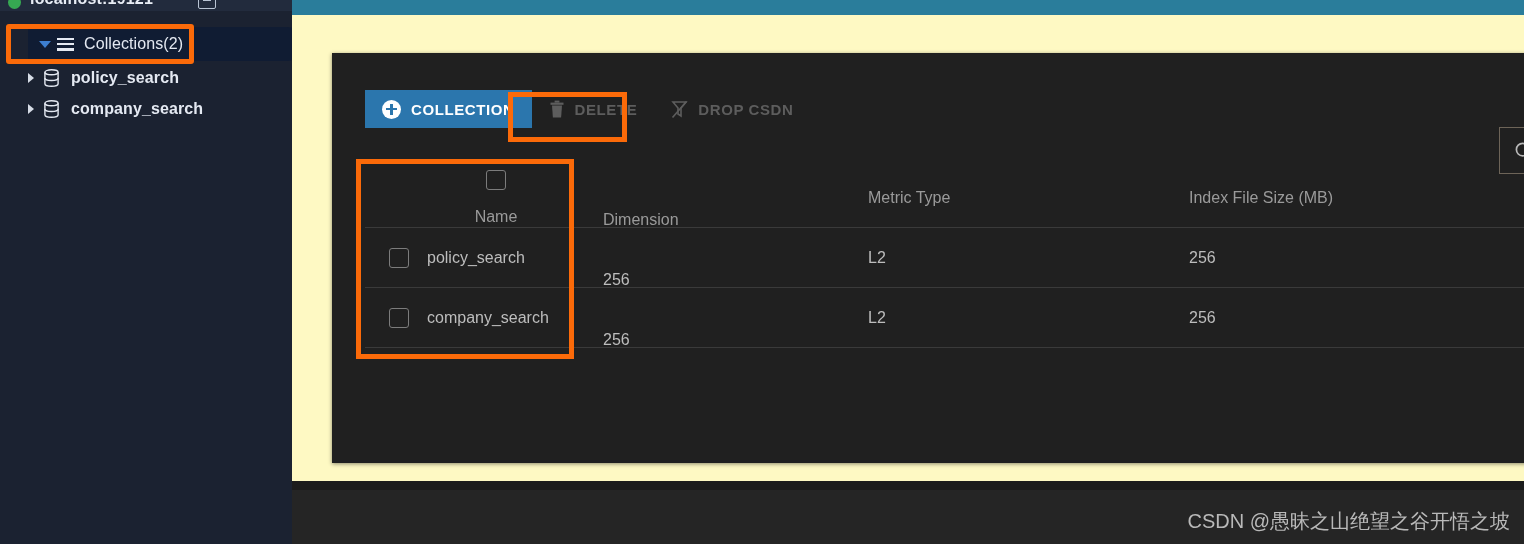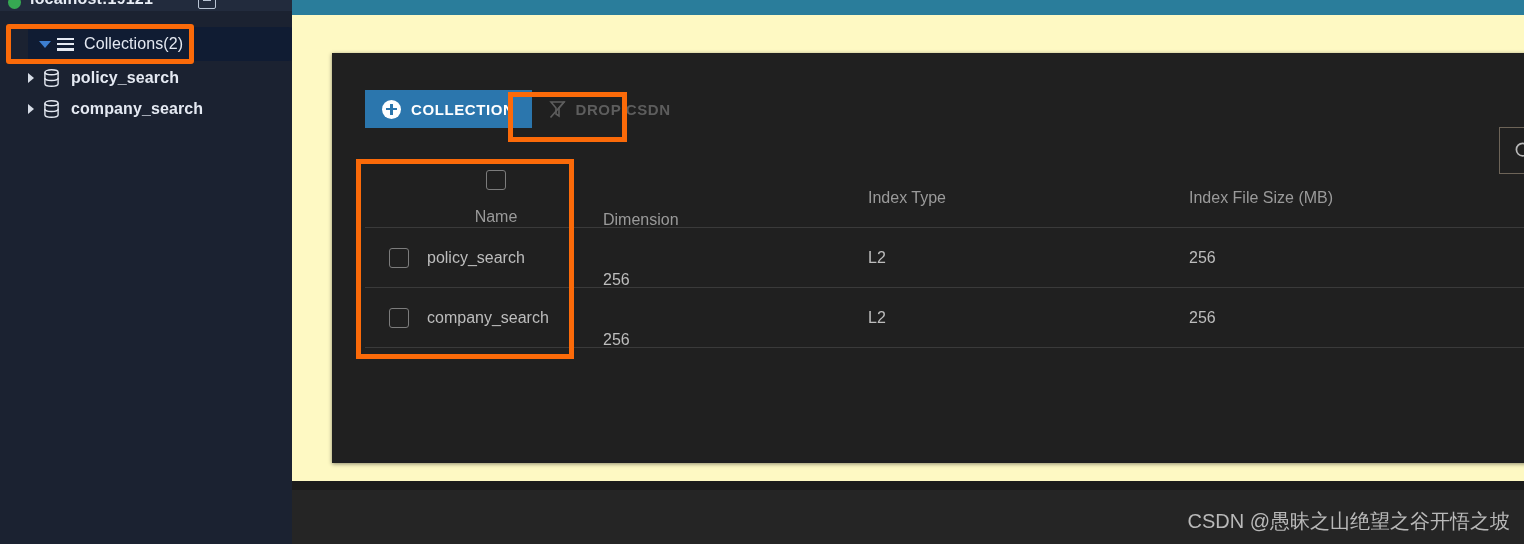--- a/index.html
+++ b/index.html
@@ -250,20 +250,30 @@
       <div id="card">
 
         <div id="toolbar">
           <div class="tb-btn" id="btn-collection">
             <span class="tb-icon">
               <span class="plus-circle"></span>
             </span>
             <span>COLLECTION</span>
           </div>
 
+          <div class="tb-btn" id="btn-delete">
+            <span class="tb-icon">
+              <svg width="16" height="19" viewBox="0 0 16 19">
+                <rect x="1.5" y="2.6" width="13" height="2.2" fill="#5d5d5d"></rect>
+                <rect x="5.6" y="0.6" width="4.8" height="2" fill="#5d5d5d"></rect>
+                <path d="M3 5.4 h10 l-0.9 12.2 h-8.2 Z" fill="#5d5d5d"></path>
+              </svg>
+            </span>
+            <span>DELETE</span>
+          </div>
 
 
           <div class="tb-btn" id="btn-drop-index">
             <span class="tb-icon">
               <svg width="17" height="19" viewBox="0 0 17 19">
                 <path d="M2 2 h13 l-5 6 v8 l-3 -2 v-6 Z" fill="none" stroke="#5d5d5d" stroke-width="1.6"></path>
                 <line x1="1.5" y1="17.5" x2="15.5" y2="1.5" stroke="#5d5d5d" stroke-width="1.7"></line>
               </svg>
             </span>
             <span>DROP CSDN</span>
@@ -281,21 +291,21 @@
         </div>
 
         <div id="table">
 
           <div class="trow thead">
             <div class="cell c-name">
               <span class="cbox"></span>
               <span>Name</span>
             </div>
             <div class="cell c-dim">Dimension</div>
-            <div class="cell c-met">Index Type</div>
+            <div class="cell c-met">Metric Type</div>
             <div class="cell c-size">Index File Size (MB)</div>
           </div>
 
           <div class="trow">
             <div class="cell c-name">
               <span class="cbox"></span>
               <span>policy_search</span>
             </div>
             <div class="cell c-dim">256</div>
             <div class="cell c-met">L2</div>

